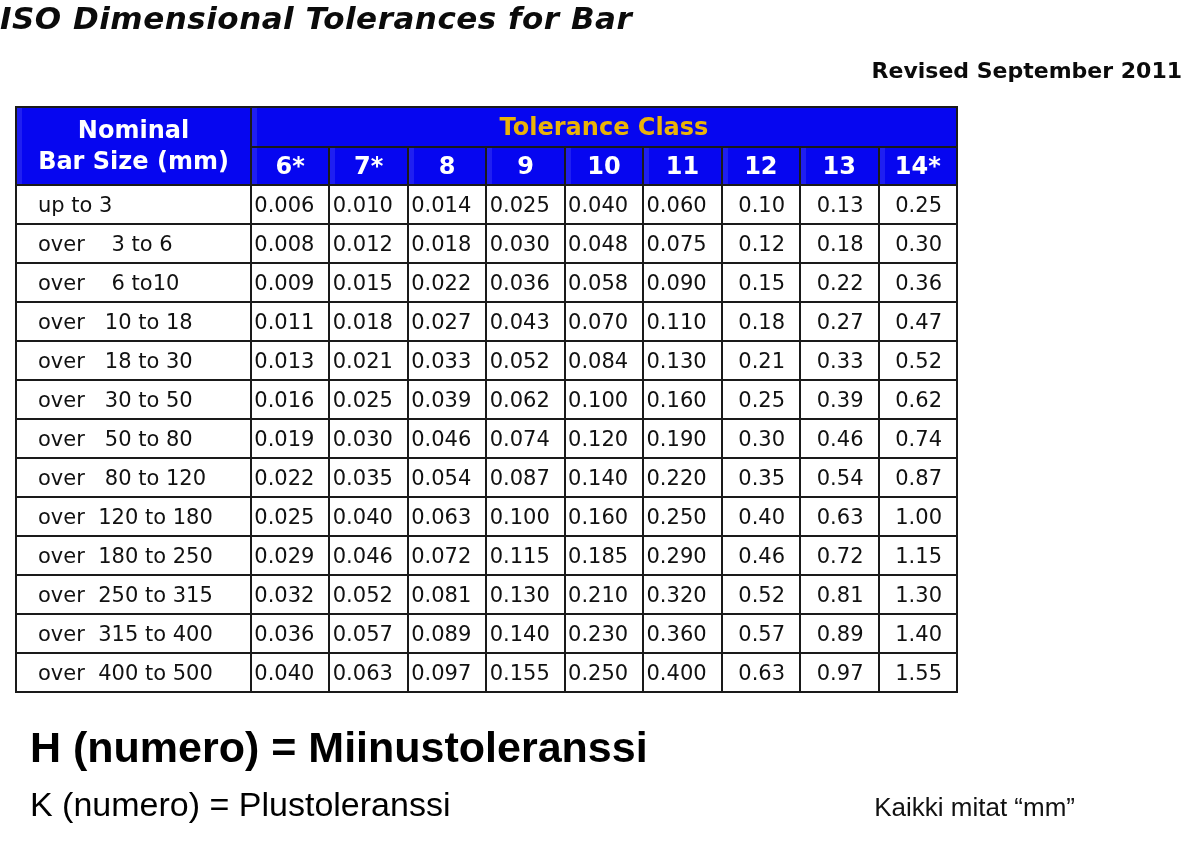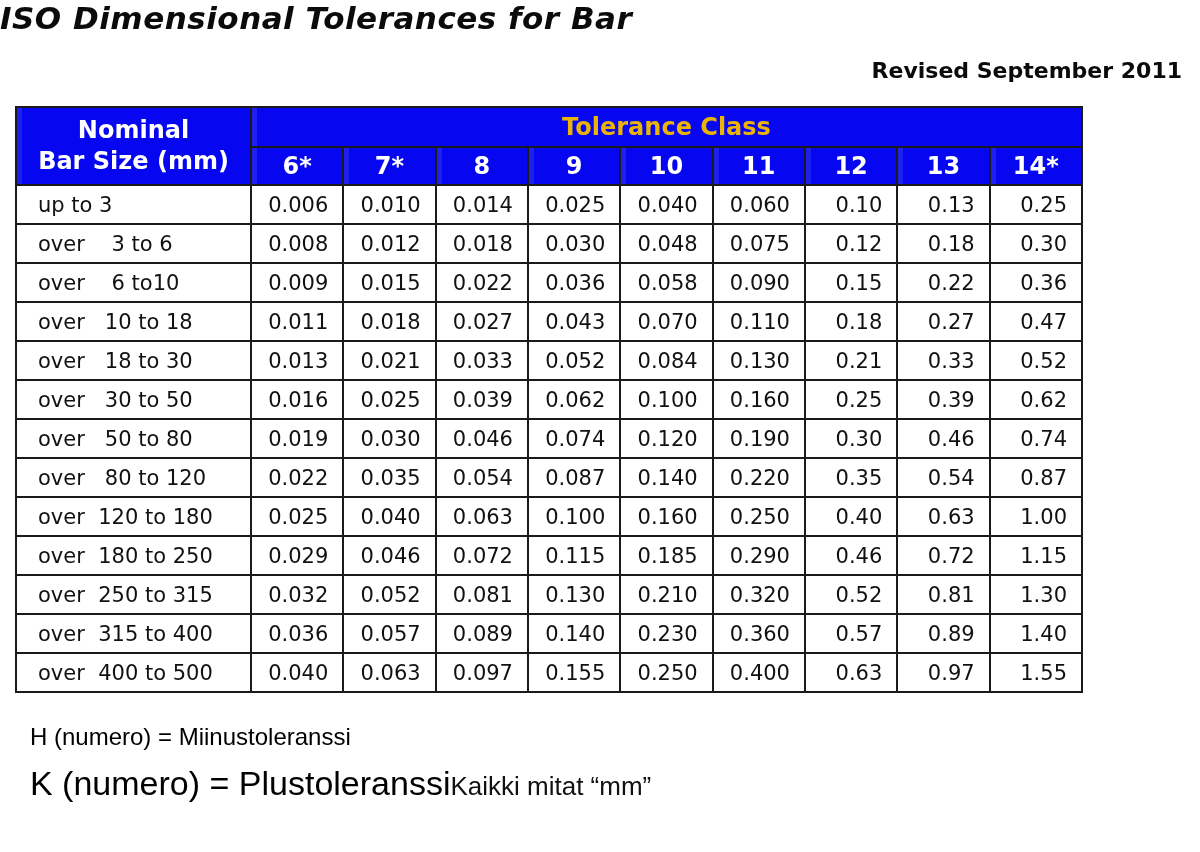--- a/index.html
+++ b/index.html
@@ -21,21 +21,21 @@
   .revised {
     margin-top: 22px;
     margin-right: 18px;
     text-align: right;
     font-size: 22px;
     font-weight: bold;
     color: #0b0b0b;
   }
   table.tolerance-table {
     margin: 23px 0 10px 15px;
-    width: 1068px;
+    width: 943px;
     border-collapse: collapse;
     table-layout: fixed;
   }
   table.tolerance-table col.first-col { width: 235px; }
   table.tolerance-table th,
   table.tolerance-table td {
     border: 2px solid #1a1a1a;
   }
   th.corner-header {
     background: #0606f0;
@@ -78,28 +78,28 @@
     padding-left: 21px;
     white-space: pre;
   }
   td.value-cell {
     text-align: right;
     padding-right: 14px;
   }
   .footer-line1 {
     margin: 30px 0 0 30px;
     font-family: "Liberation Sans", sans-serif;
-    font-size: 24px;
-    font-weight: 400;
+    font-size: 43px;
+    font-weight: 700;
     color: #000000;
   }
   .footer-row2 {
     margin: 12px 125px 0 30px;
     display: flex;
-    justify-content: flex-start;
+    justify-content: space-between;
     align-items: baseline;
   }
   .footer-line2 {
     font-family: "Liberation Sans", sans-serif;
     font-size: 34px;
     font-weight: 400;
     color: #000000;
   }
   .units-note {
     font-family: "Liberation Sans", sans-serif;

